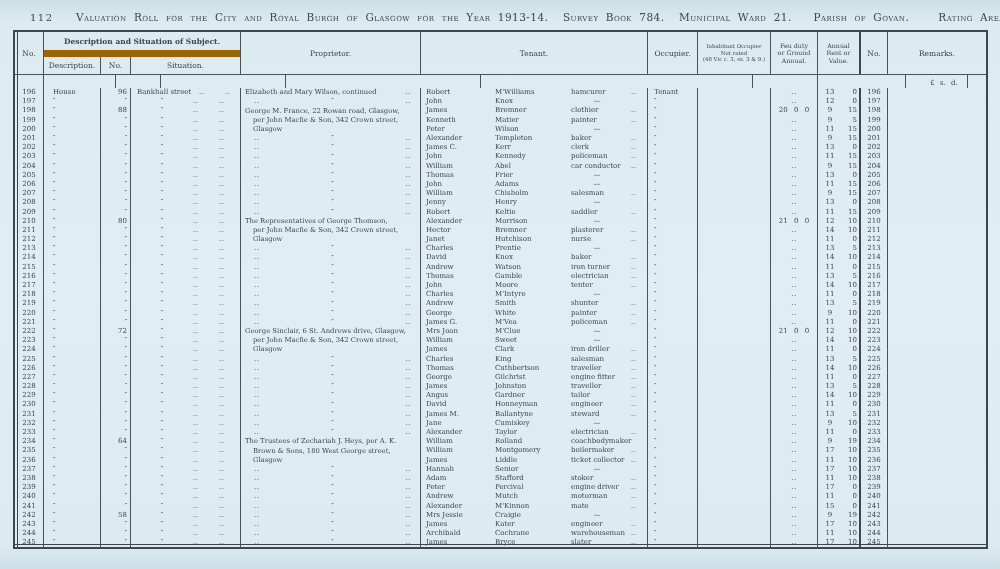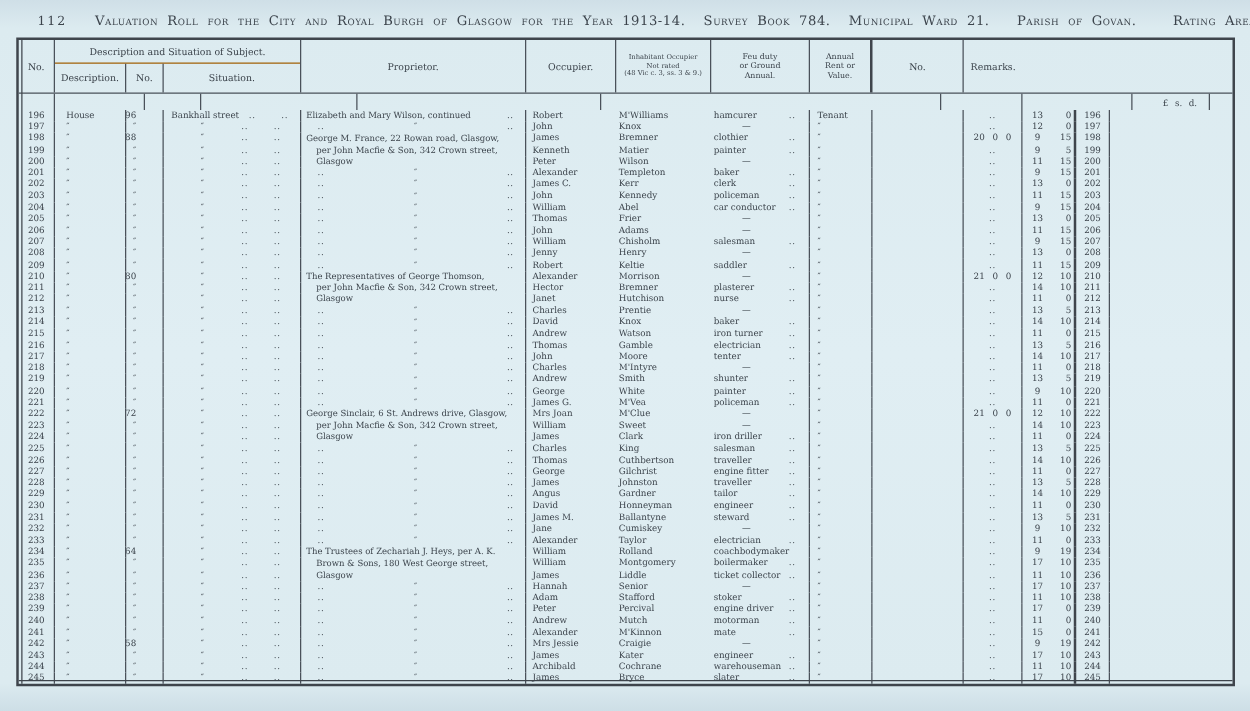--- a/index.html
+++ b/index.html
@@ -22,39 +22,39 @@
   }
   .tbl::before{content:"";position:absolute;left:2px;top:0;bottom:0;width:1px;background:#3f454c;}
   .tbl::after{content:"";position:absolute;left:0;right:0;bottom:2px;height:1px;background:#3f454c;}
   .grid{display:grid;grid-template-columns:29px 57px 30px 110px 180px 72px 76px 79px 50px 73px 47px 43px 27px 1fr;}
   .b{border-right:1px solid #4a515a;}
   .bt{border-right:2px solid #3f454c;}
   
   .hdr{flex:0 0 42px;border-bottom:1px solid #4a515a;font-size:7.5px;}
   .hc{display:flex;flex-direction:column;align-items:center;justify-content:center;text-align:center;line-height:1.2;}
   .hd-group{grid-column:2/5;display:flex;flex-direction:column;padding:0;}
-  .hd-group .g-top{flex:0 0 18px;display:flex;align-items:center;justify-content:center;border-bottom:1px solid #a16207;}
+  .hd-group .g-top{flex:0 0 18px;display:flex;align-items:center;justify-content:center;border-bottom:7px solid #a16207;font-weight:bold;}
   .hd-group .g-sub{flex:1;display:grid;grid-template-columns:57px 30px 1fr;}
   .hd-group .g-sub .hc{height:100%;}
   .hd-tenant{grid-column:6/9;}
   .small-h{font-size:6.3px;}
   .tiny-h{font-size:5.4px;}
   
   .money{flex:0 0 13px;font-size:7px;gap:15px;}
   .mc{display:flex;align-items:flex-end;padding-bottom:1px;}
   .m-feu{justify-content:center;word-spacing:3px;}
   .m-rl{flex:0 0 24px;text-align:right;display:block;}
   .m-rs{flex:0 0 15px;text-align:right;display:block;padding-right:3px;}
   
   .tbody{flex:1;display:flex;flex-direction:column;}
   .tr{flex:1;font-size:7px;line-height:1;}
   .td{display:flex;align-items:center;overflow:hidden;white-space:nowrap;}
   .cen{justify-content:center;}
   .c-desc{padding-left:9px;}
-  .c-hno{justify-content:flex-end;padding-right:21px;}
+  .c-hno{justify-content:flex-end;padding-right:3px;}
   .c-sit .sit-t{flex:0 0 62px;padding-left:6px;}
   .tr[data-sk="d"] .sit-t{text-align:center;padding-left:0;}
   .c-sit .d1{flex:0 0 26px;}
   .c-sit .d2{flex:0 0 20px;}
   .dots{letter-spacing:.5px;}
   .c-prop .p-l{padding-left:13px;}
   .c-prop .p-l:empty,.c-prop .p-r:empty{display:none;}
   .c-prop .p-t{flex:1;padding-left:4px;font-size:6.8px;}
   .c-prop .p-r{padding-right:9px;}
   .tr[data-pk="d"] .p-t{text-align:center;padding-left:0;}
@@ -83,20 +83,21 @@
     <div class="hc b">No.</div>
     <div class="hd-group b">
       <div class="g-top">Description and Situation of Subject.</div>
       <div class="g-sub">
         <div class="hc b">Description.</div>
         <div class="hc b">No.</div>
         <div class="hc">Situation.</div>
       </div>
     </div>
     <div class="hc b">Proprietor.</div>
+    <div class="hc b hd-tenant">Tenant.</div>
     <div class="hc b">Occupier.</div>
     <div class="hc b tiny-h">
       <span>Inhabitant Occupier</span>
       <span>Not rated</span>
       <span>(48 Vic c. 3, ss. 3 &amp; 9.)</span>
     </div>
     <div class="hc b small-h">
       <span>Feu duty</span>
       <span>or Ground</span>
       <span>Annual.</span>

